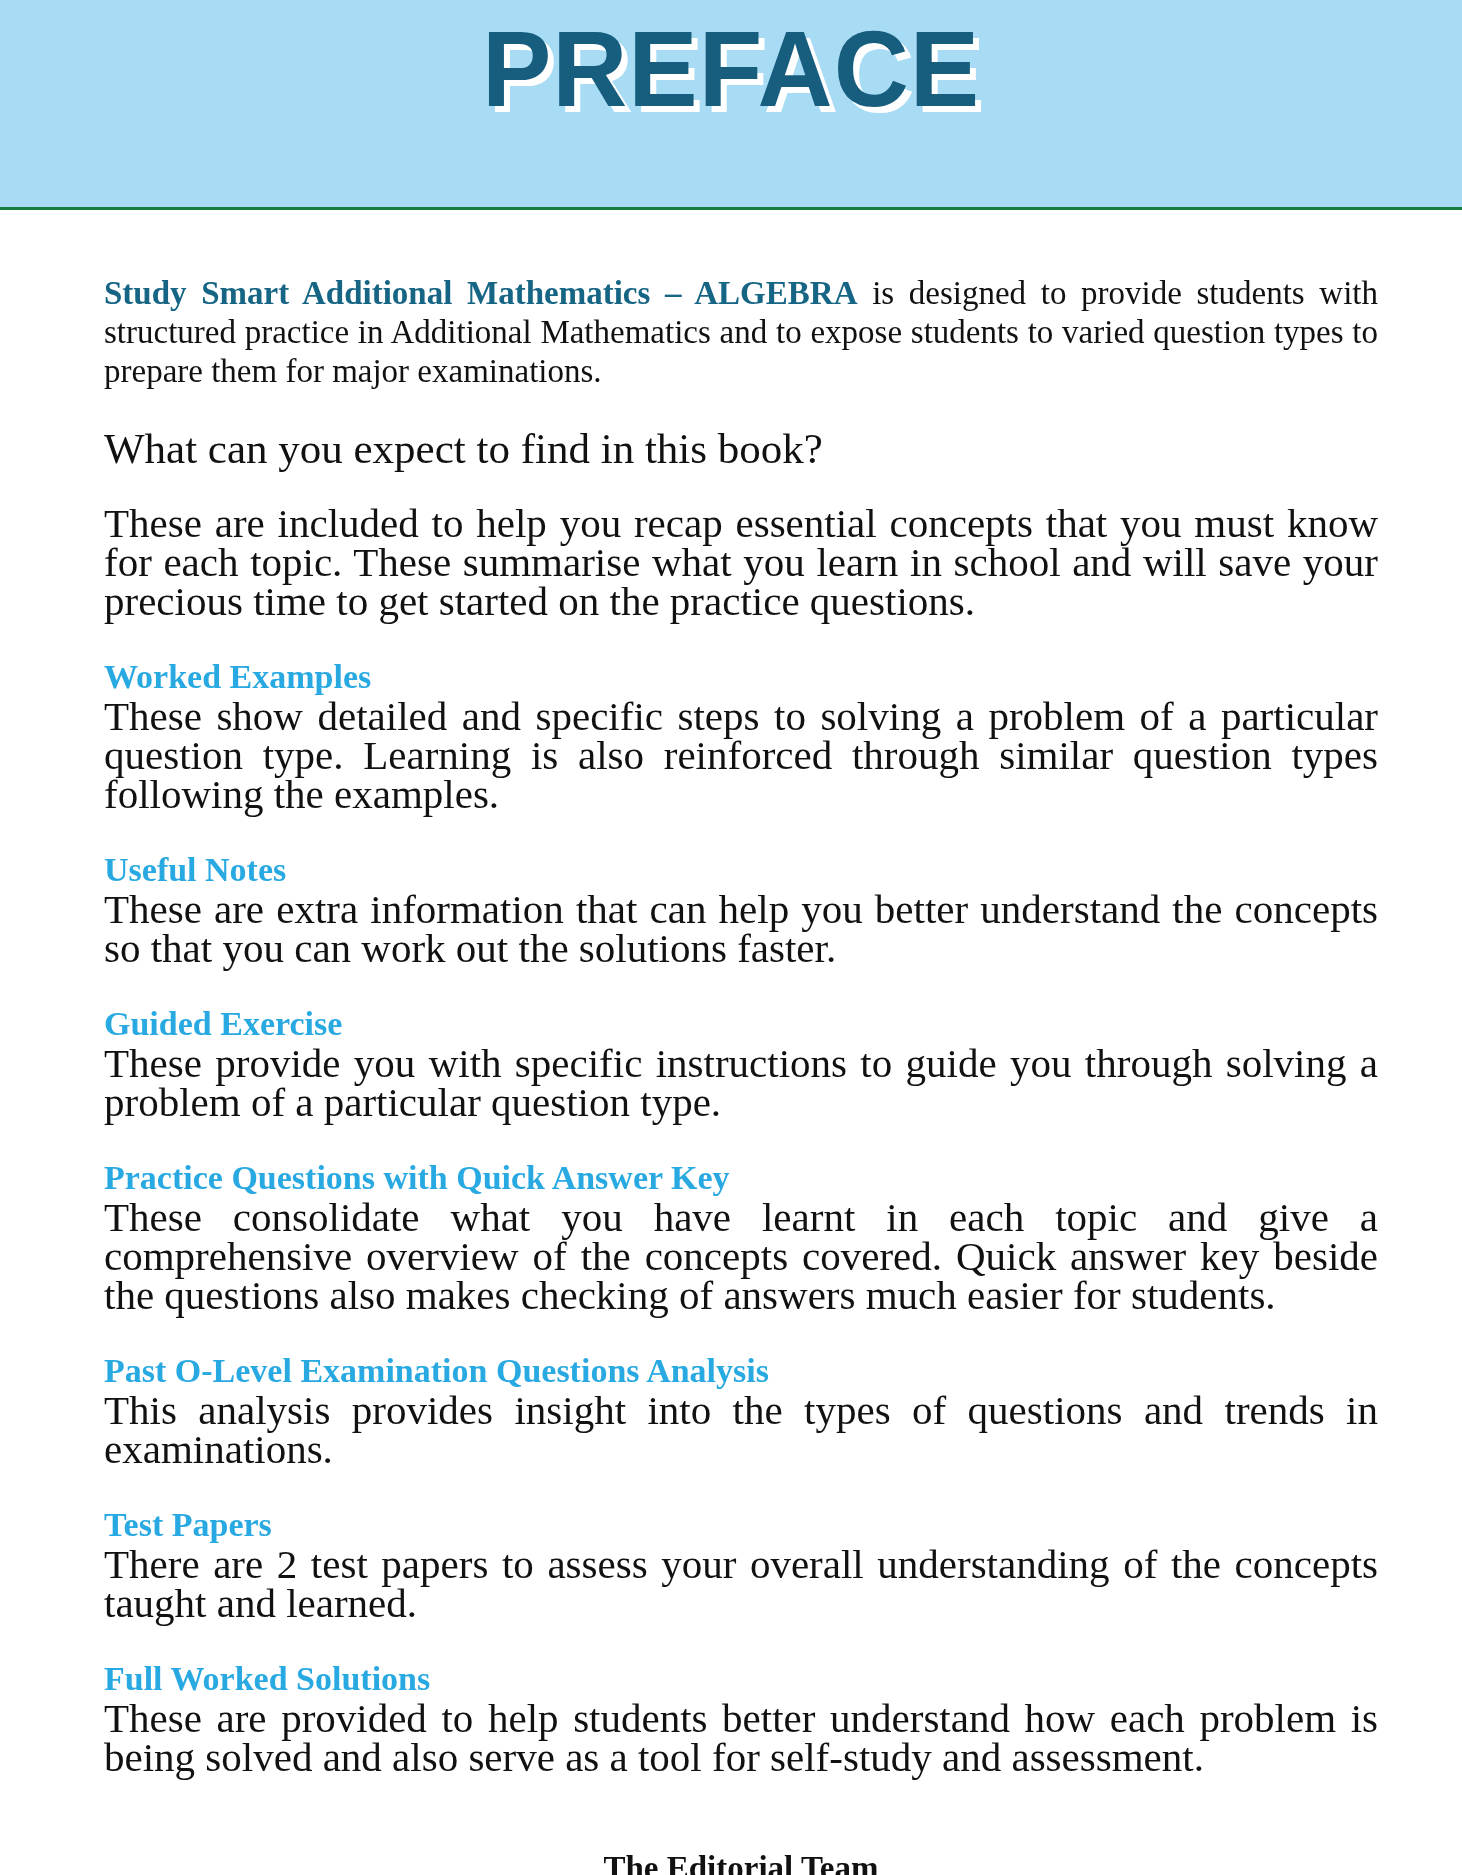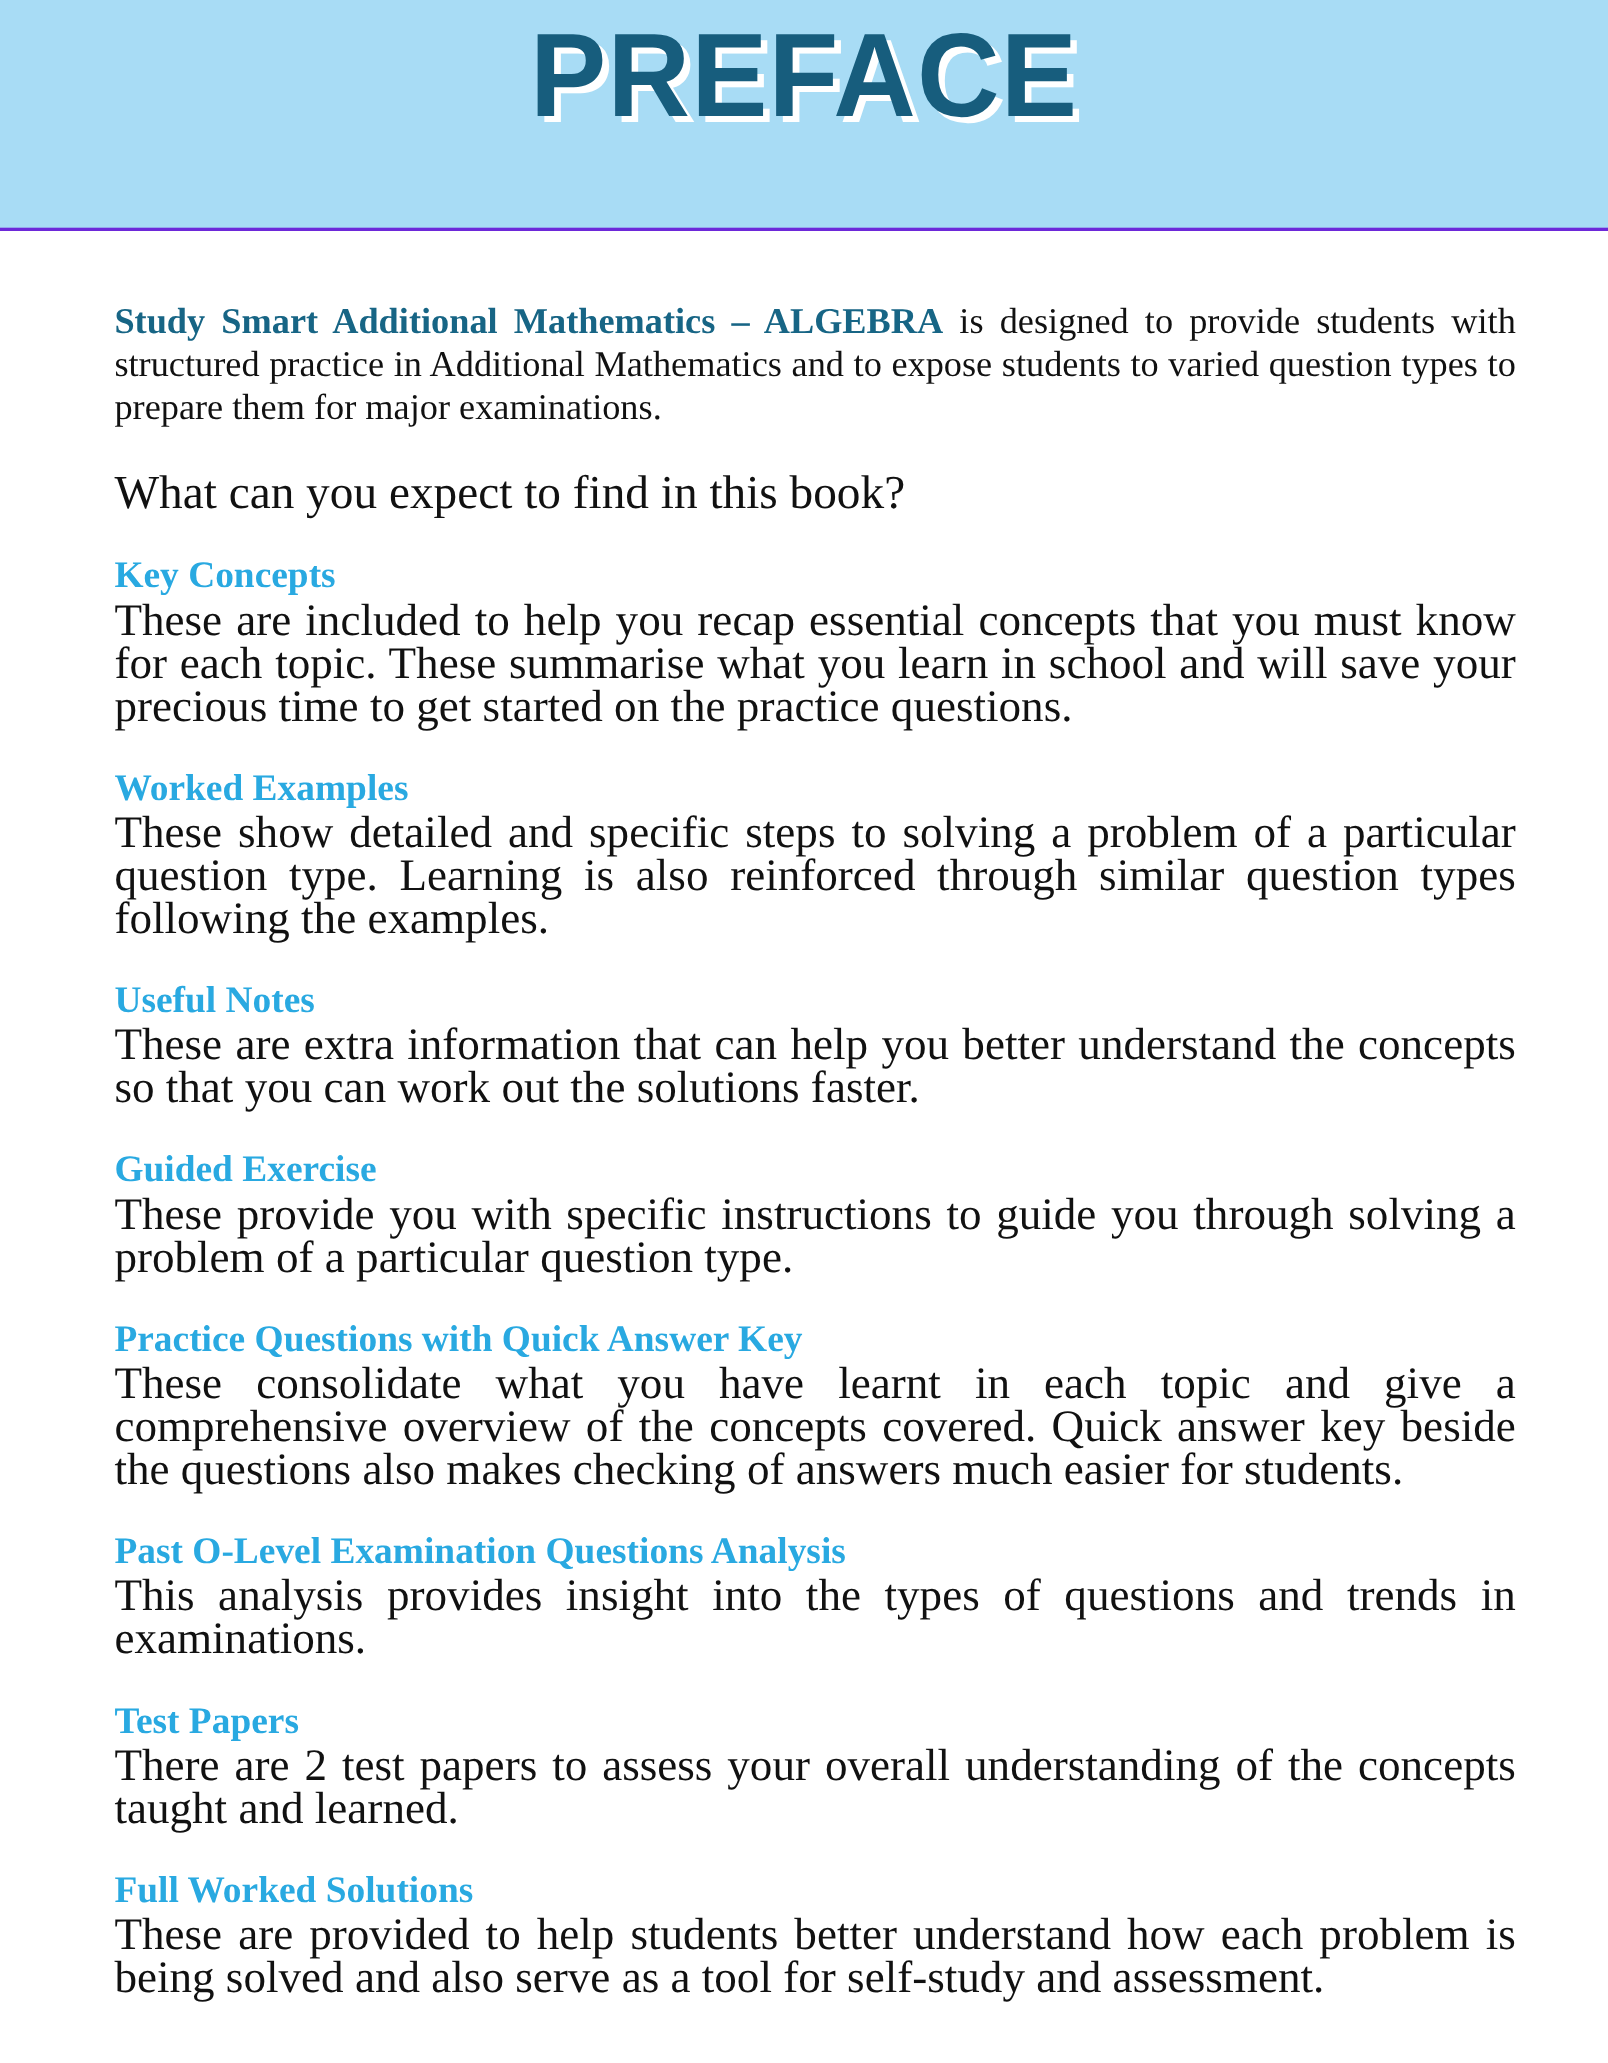--- a/index.html
+++ b/index.html
@@ -9,21 +9,21 @@
     height: 1875px;
     background: #ffffff;
     overflow: hidden;
     font-family: "Liberation Serif", serif;
     color: #111111;
   }
   .band {
     width: 100%;
     height: 210px;
     background: var(--band, #a8dcf5);
-    border-bottom: 3px solid #6d28d9;
+    border-bottom: 3px solid #15803d;
     box-sizing: border-box;
   }
   .title {
     margin: 0;
     padding-top: 14px;
     text-align: center;
     font-family: "Liberation Sans", sans-serif;
     font-weight: bold;
     font-size: 104px;
     letter-spacing: 1px;
@@ -84,21 +84,20 @@
     <h1 class="title">PREFACE</h1>
   </header>
 
   <main class="content">
 
     <p class="intro"><span class="intro-lead">Study Smart Additional Mathematics – ALGEBRA</span><span> is designed to provide students with structured practice in Additional Mathematics and to expose students to varied question types to prepare them for major examinations.</span></p>
 
     <p class="question">What can you expect to find in this book?</p>
 
     <section class="feature">
-      <h2 class="feature-heading">Key Concepts</h2>
       <p class="feature-body">These are included to help you recap essential concepts that you must know for each topic. These summarise what you learn in school and will save your precious time to get started on the practice questions.</p>
     </section>
 
     <section class="feature">
       <h2 class="feature-heading">Worked Examples</h2>
       <p class="feature-body">These show detailed and specific steps to solving a problem of a particular question type. Learning is also reinforced through similar question types following the examples.</p>
     </section>
 
     <section class="feature">
       <h2 class="feature-heading">Useful Notes</h2>

